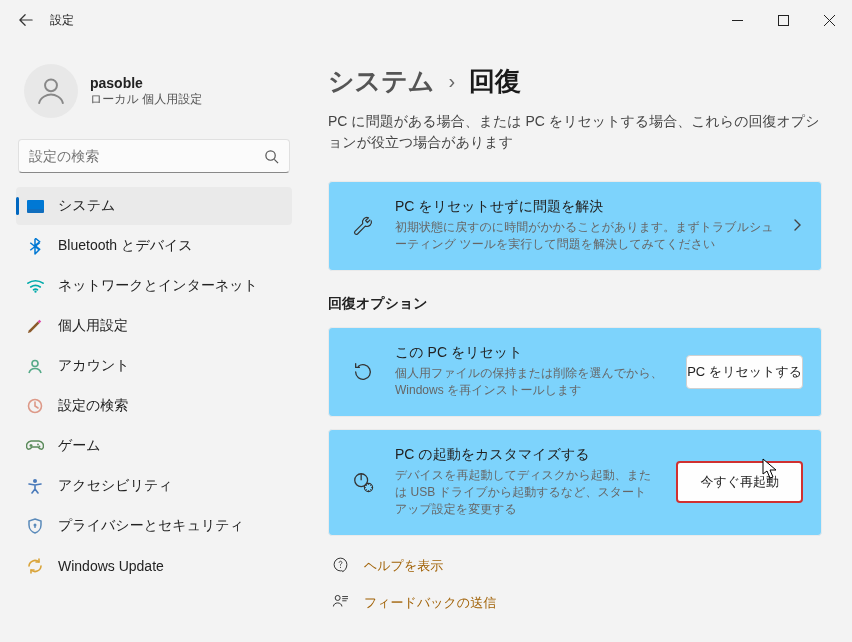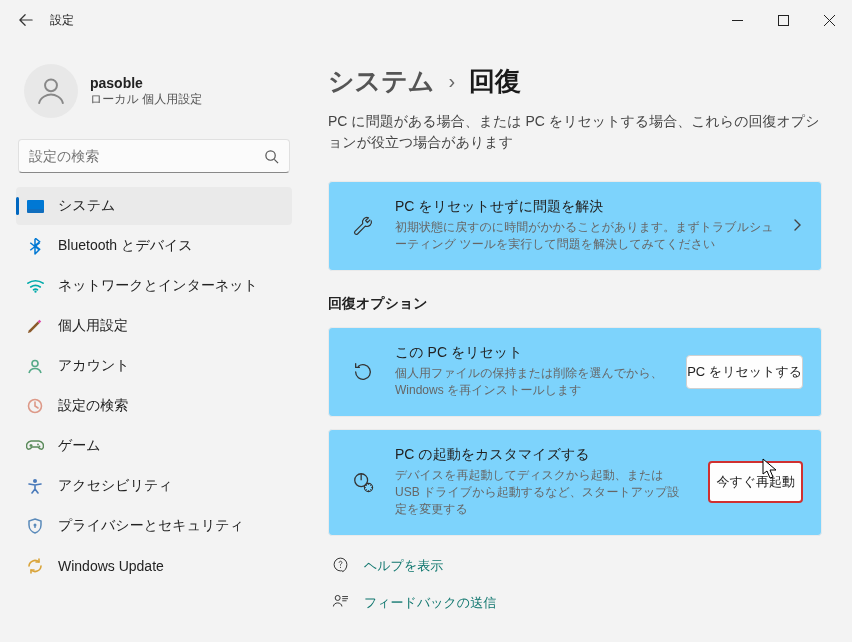--- a/index.html
+++ b/index.html
@@ -36,28 +36,28 @@
 .bc-current { font-size: 26px; font-weight: 600; color: #1a1a1a; }
 .page-desc { font-size: 14px; color: #444; line-height: 1.5; margin-bottom: 28px; }
 
 .card { background: #7dd3fc; border: 1px solid #eaeaea; border-radius: 4px; padding: 16px 18px; margin-bottom: 12px; display: flex; align-items: center; }
 .card-icon { width: 32px; display: flex; align-items: center; justify-content: center; margin-right: 16px; color: #333; flex-shrink: 0; }
 .card-text { flex: 1; min-width: 0; }
 .card-title { font-size: 14px; color: #222; margin-bottom: 3px; }
 .card-sub { font-size: 12px; color: #666; line-height: 1.45; }
 .card-action { margin-left: 12px; flex-shrink: 0; }
 .btn { background: #fefefe; border: 1px solid #d0d0d0; border-radius: 4px; padding: 7px 0; font-size: 13px; color: #222; cursor: pointer; }
-.btn.highlight { border: 2px solid #d03030; padding: 10px 6px; margin-left: 12px; }
+.btn.highlight { border: 2px solid #d03030; padding: 10px 22px; margin-left: 12px; }
 .chev { color: #444; }
 
 .section-title { font-size: 14px; font-weight: 600; color: #222; margin: 24px 0 14px 0; }
 
 .link-row { display: flex; align-items: center; gap: 12px; padding: 8px 4px; }
 .link-row .icon { width: 20px; color: #333; }
-.link-row a { color: #0f766e; font-size: 13px; text-decoration: none; cursor: pointer; }
+.link-row a { color: #a16207; font-size: 13px; text-decoration: none; cursor: pointer; }
 
 .cursor { position: absolute; left: 762px; top: 458px; pointer-events: none; }
 </style>
 </head>
 <body>
 
 <div class="titlebar">
   <div class="back">
     <svg width="14" height="14" viewBox="0 0 16 16">
         <path d="M7 2 L1 8 L7 14 M1 8 H15" stroke="#333" stroke-width="1.4" fill="none" stroke-linecap="round" stroke-linejoin="round"></path>

